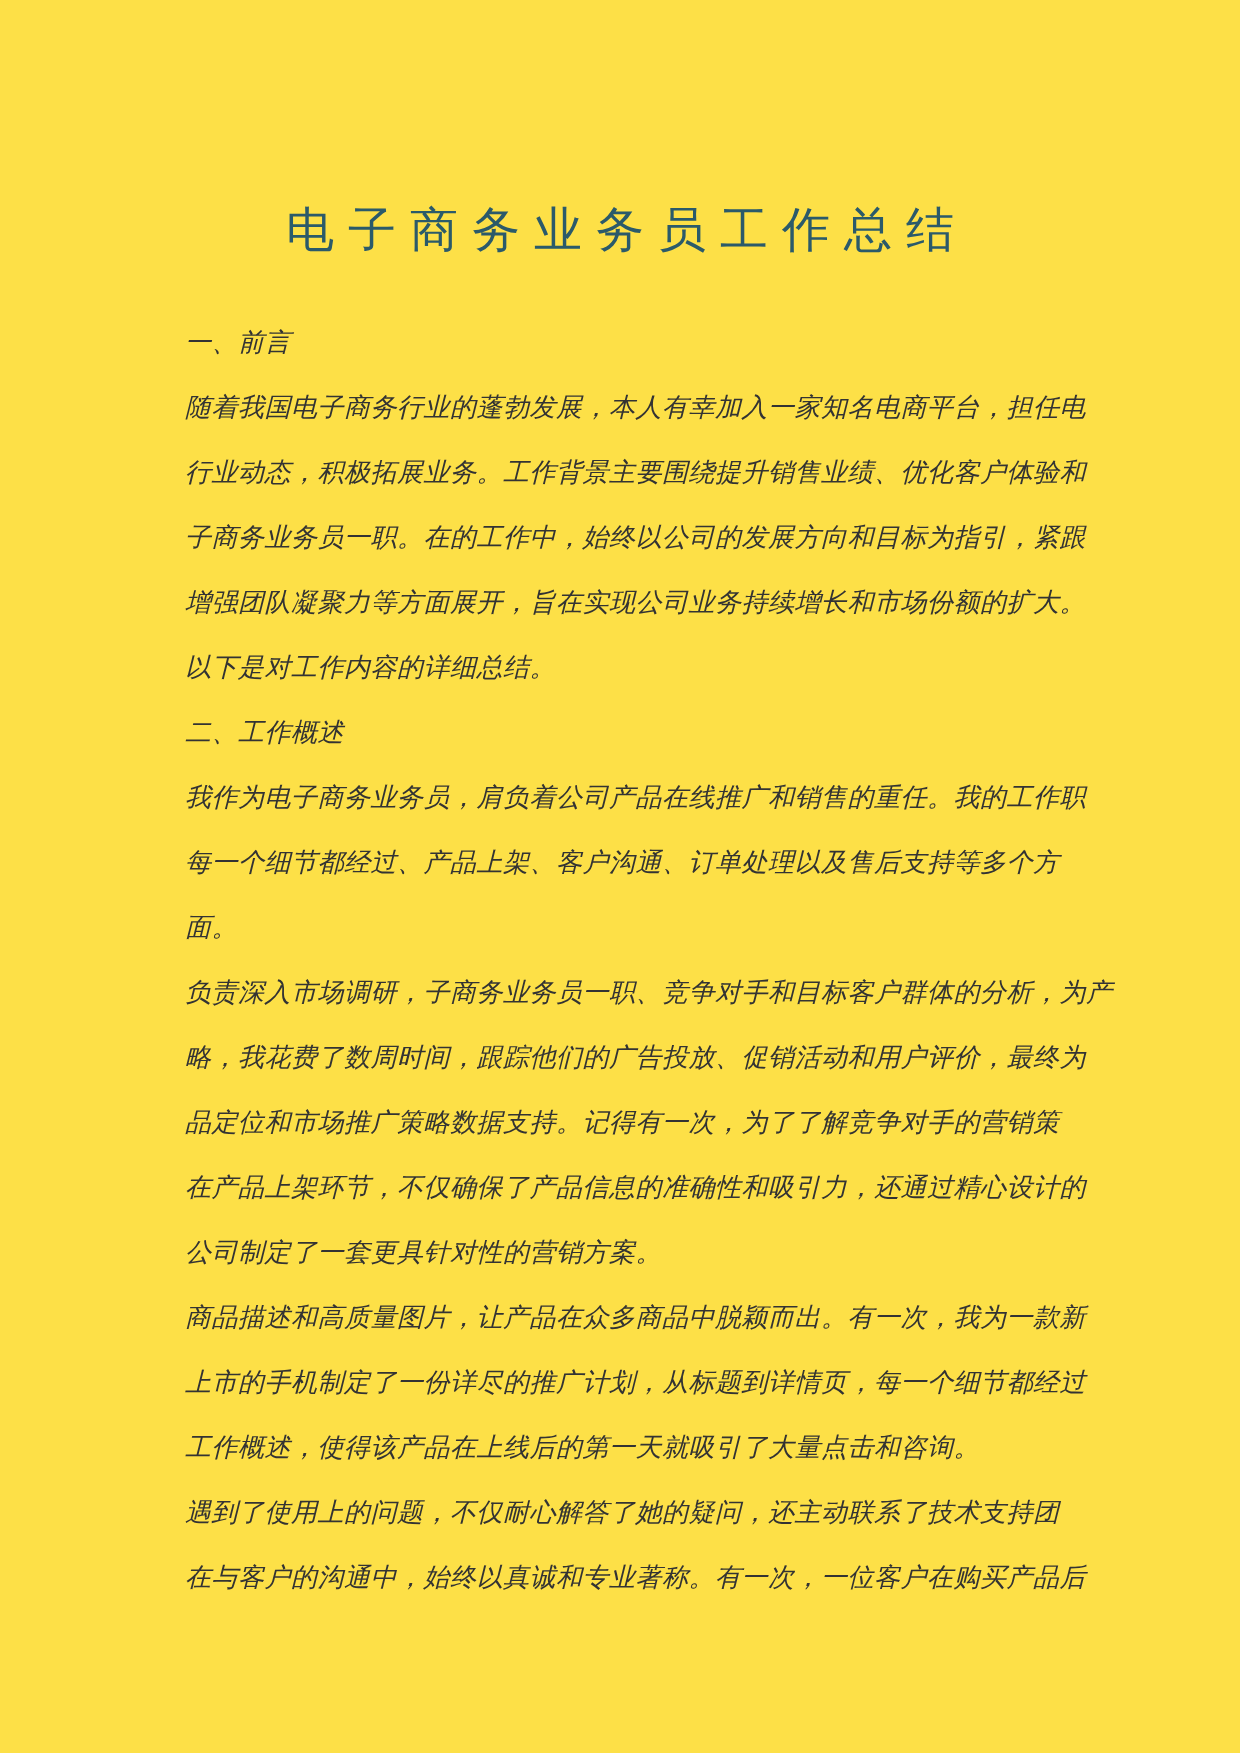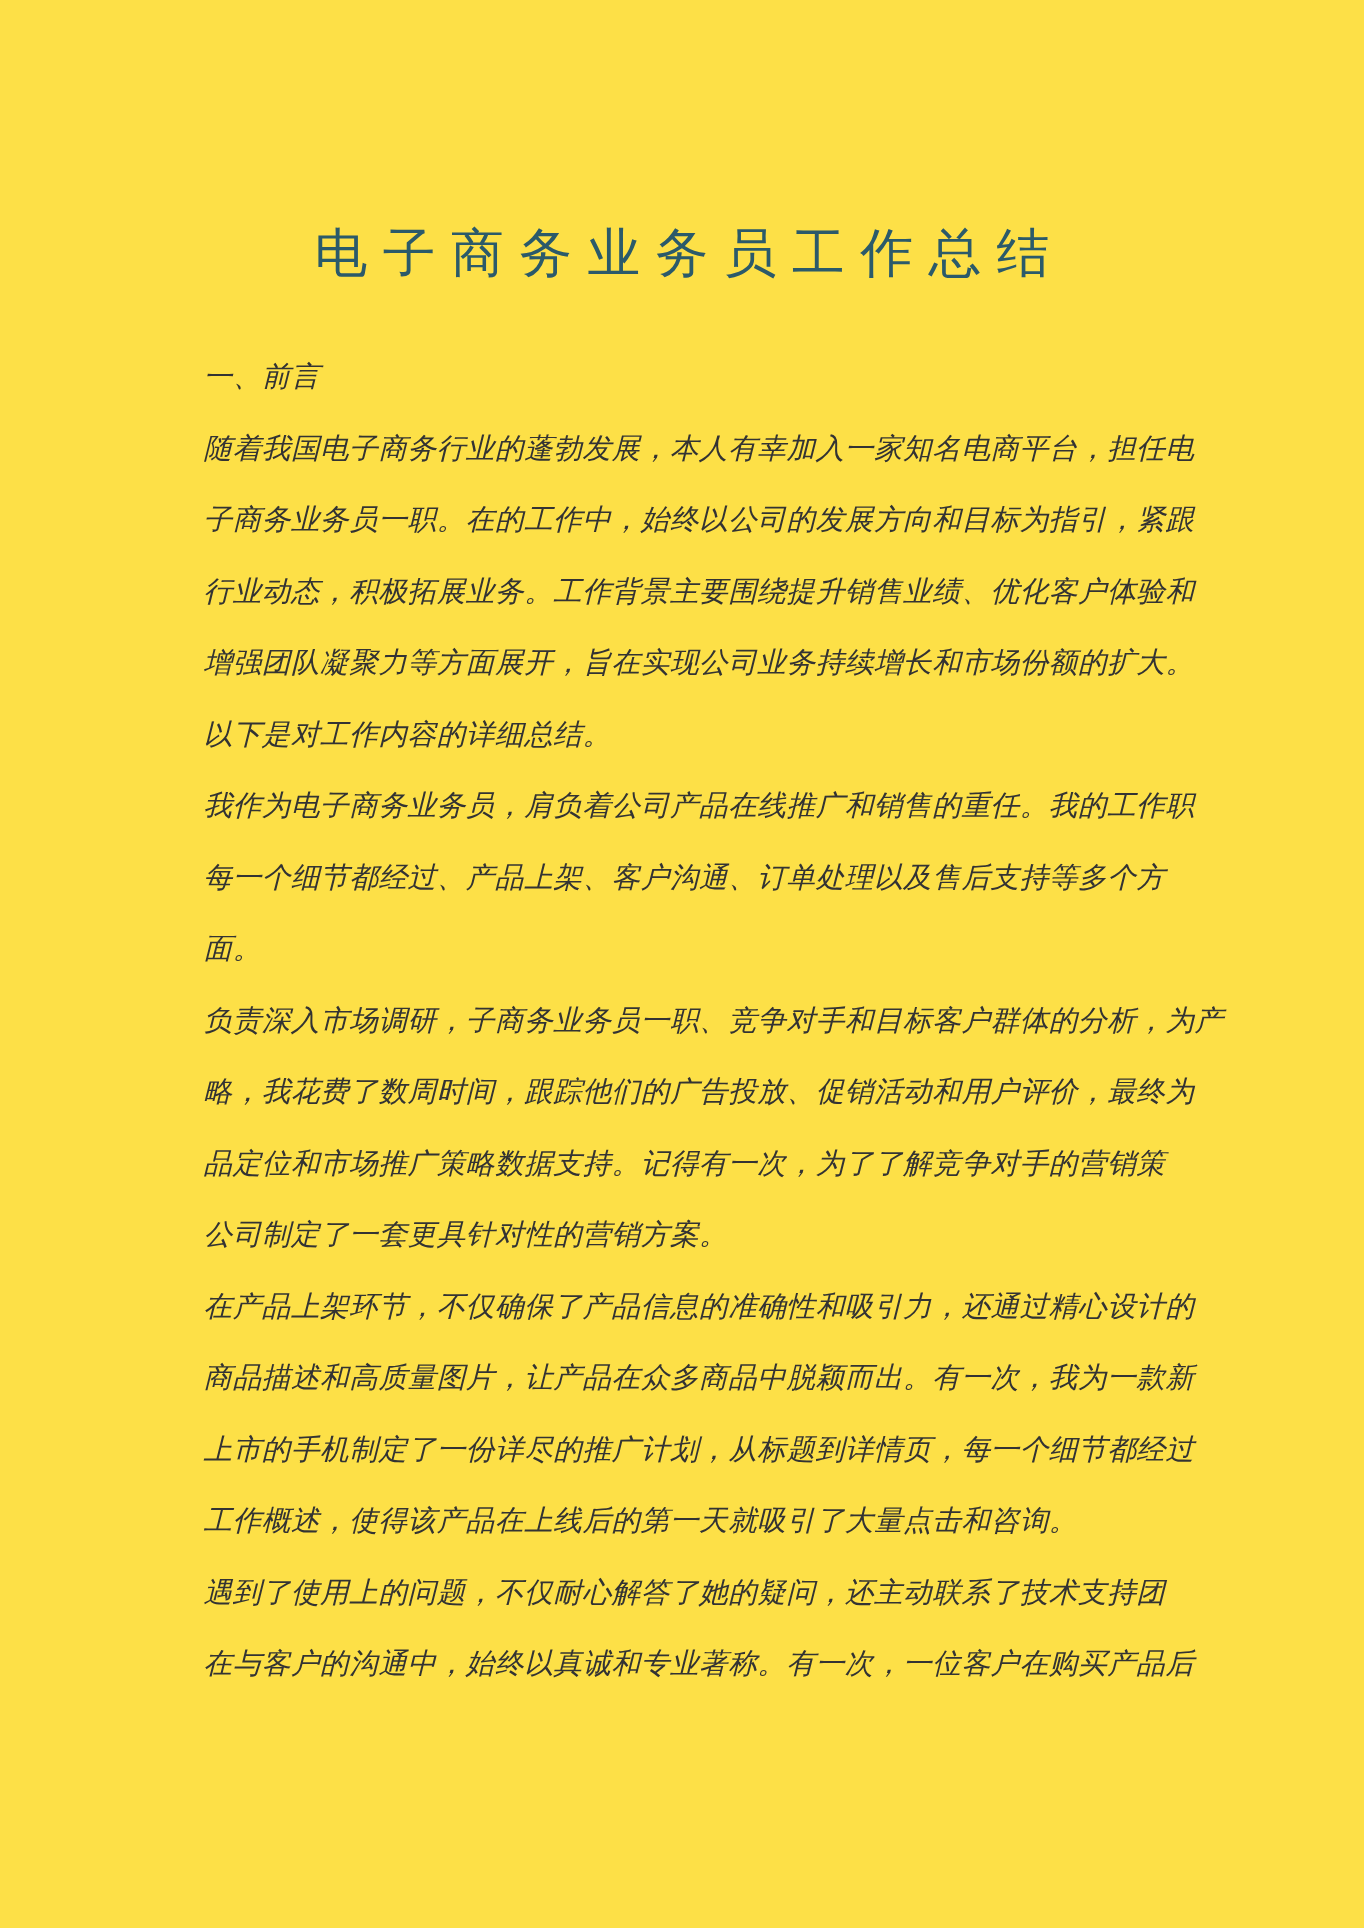--- a/index.html
+++ b/index.html
@@ -45,31 +45,32 @@
 </style>
 </head>
 <body>
 
 <div class="page">
   <div class="doc-title" style="color: rgb(43, 90, 106);">电子商务业务员工作总结</div>
 
   <div class="doc-body" style="color: rgb(51, 51, 51);">
       <div class="text-line">一、前言</div>
       <div class="text-line">随着我国电子商务行业的蓬勃发展，本人有幸加入一家知名电商平台，担任电</div>
+      <div class="text-line">行业动态，积极拓展业务。工作背景主要围绕提升销售业绩、优化客户体验和</div>
       <div class="text-line">子商务业务员一职。在的工作中，始终以公司的发展方向和目标为指引，紧跟</div>
-      <div class="text-line">行业动态，积极拓展业务。工作背景主要围绕提升销售业绩、优化客户体验和</div>
       <div class="text-line">增强团队凝聚力等方面展开，旨在实现公司业务持续增长和市场份额的扩大。</div>
       <div class="text-line">以下是对工作内容的详细总结。</div>
+      <div class="text-line">二、工作概述</div>
       <div class="text-line">我作为电子商务业务员，肩负着公司产品在线推广和销售的重任。我的工作职</div>
       <div class="text-line">每一个细节都经过、产品上架、客户沟通、订单处理以及售后支持等多个方</div>
       <div class="text-line">面。</div>
       <div class="text-line">负责深入市场调研，子商务业务员一职、竞争对手和目标客户群体的分析，为产</div>
       <div class="text-line">略，我花费了数周时间，跟踪他们的广告投放、促销活动和用户评价，最终为</div>
       <div class="text-line">品定位和市场推广策略数据支持。记得有一次，为了了解竞争对手的营销策</div>
+      <div class="text-line">在产品上架环节，不仅确保了产品信息的准确性和吸引力，还通过精心设计的</div>
       <div class="text-line">公司制定了一套更具针对性的营销方案。</div>
-      <div class="text-line">在产品上架环节，不仅确保了产品信息的准确性和吸引力，还通过精心设计的</div>
       <div class="text-line">商品描述和高质量图片，让产品在众多商品中脱颖而出。有一次，我为一款新</div>
       <div class="text-line">上市的手机制定了一份详尽的推广计划，从标题到详情页，每一个细节都经过</div>
       <div class="text-line">工作概述，使得该产品在上线后的第一天就吸引了大量点击和咨询。</div>
       <div class="text-line">遇到了使用上的问题，不仅耐心解答了她的疑问，还主动联系了技术支持团</div>
       <div class="text-line">在与客户的沟通中，始终以真诚和专业著称。有一次，一位客户在购买产品后</div>
     </div>
 </div>
 
 </body></html>

